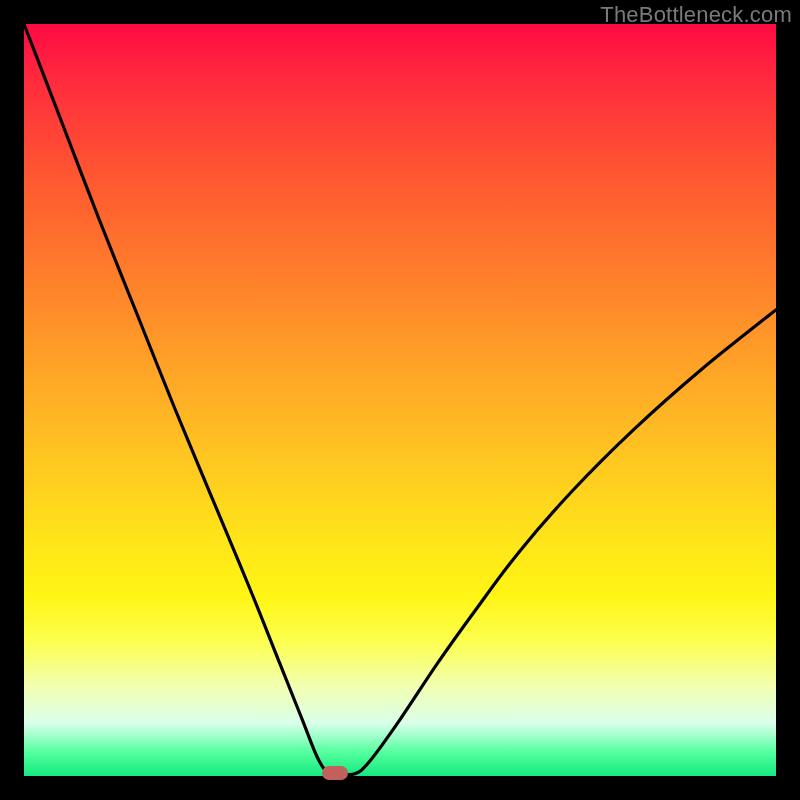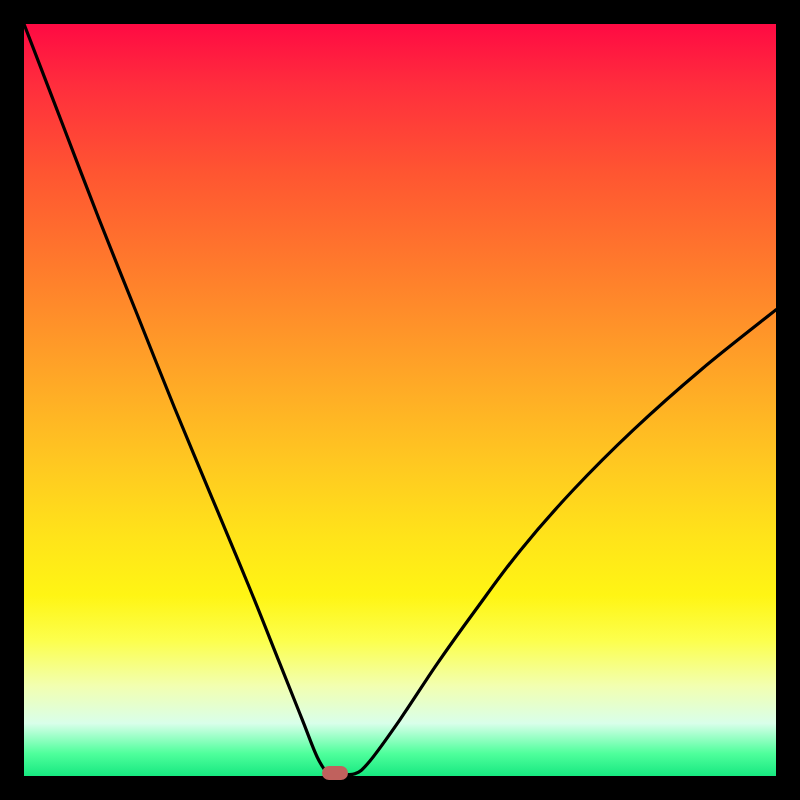--- a/index.html
+++ b/index.html
@@ -71,13 +71,14 @@
 <div class="frame">
   <div class="plot">
 
     <svg class="curve" viewBox="0 0 752 752" preserveAspectRatio="none">
       <path id="curve-path" d="M 0.00 0.00 C 6.77 17.60, 24.06 62.57, 37.60 97.76 C 51.14 132.95, 61.66 161.00, 75.20 195.52 C 88.74 230.04, 99.26 255.68, 112.80 289.52 C 126.34 323.36, 136.86 350.36, 150.40 383.52 C 163.94 416.68, 174.46 441.27, 188.00 473.76 C 201.54 506.25, 213.42 534.22, 225.60 564.00 C 237.78 593.78, 246.20 615.51, 255.68 639.20 C 265.16 662.89, 271.47 678.68, 278.24 695.60 C 285.01 712.52, 288.54 723.45, 293.28 733.20 C 298.02 742.95, 300.50 746.77, 304.56 749.74 C 308.62 752.72, 311.10 749.74, 315.84 749.74 C 320.58 749.74, 325.47 752.05, 330.88 749.74 C 336.29 747.44, 337.80 746.71, 345.92 736.96 C 354.04 727.21, 363.82 713.20, 376.00 695.60 C 388.18 678.00, 400.06 658.83, 413.60 639.20 C 427.14 619.57, 436.31 606.86, 451.20 586.56 C 466.09 566.26, 478.72 548.06, 496.32 526.40 C 513.92 504.74, 528.66 487.90, 548.96 466.24 C 569.26 444.58, 586.11 427.74, 609.12 406.08 C 632.13 384.42, 651.08 367.58, 676.80 345.92 C 702.52 324.26, 738.46 296.59, 752.00 285.76" fill="none" stroke="#000" stroke-width="3.2" stroke-linecap="round" stroke-linejoin="round"></path>
     </svg>
 
     <div class="marker" id="marker" style="left: 297.576px; top: 742px;"></div>
   </div>
 
+  <div class="watermark">TheBottleneck.com</div>
 </div>
 
 </body></html>

